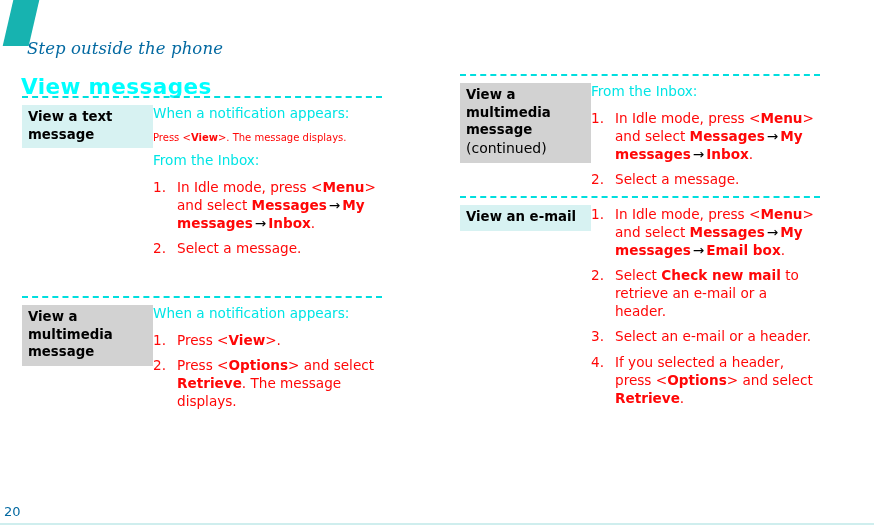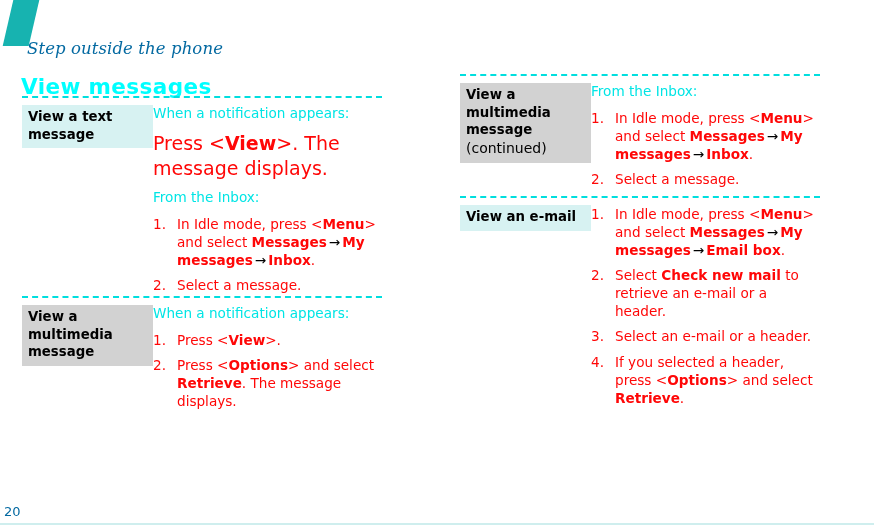--- a/index.html
+++ b/index.html
@@ -104,21 +104,21 @@
 
   
   .lead {
     color: #00e5e5;
     font-size: 13.6px;
     line-height: 1.3;
     margin: 0 0 8px 0;
   }
   .para {
     color: #ff0707;
-    font-size: 19px;
+    font-size: 10px;
     line-height: 1.33;
     margin: 0 0 8px 0;
   }
   ol.steps {
     margin: 0 0 8px 0;
     padding: 0;
     list-style: none;
     counter-reset: stepnum;
   }
   ol.steps > li {

